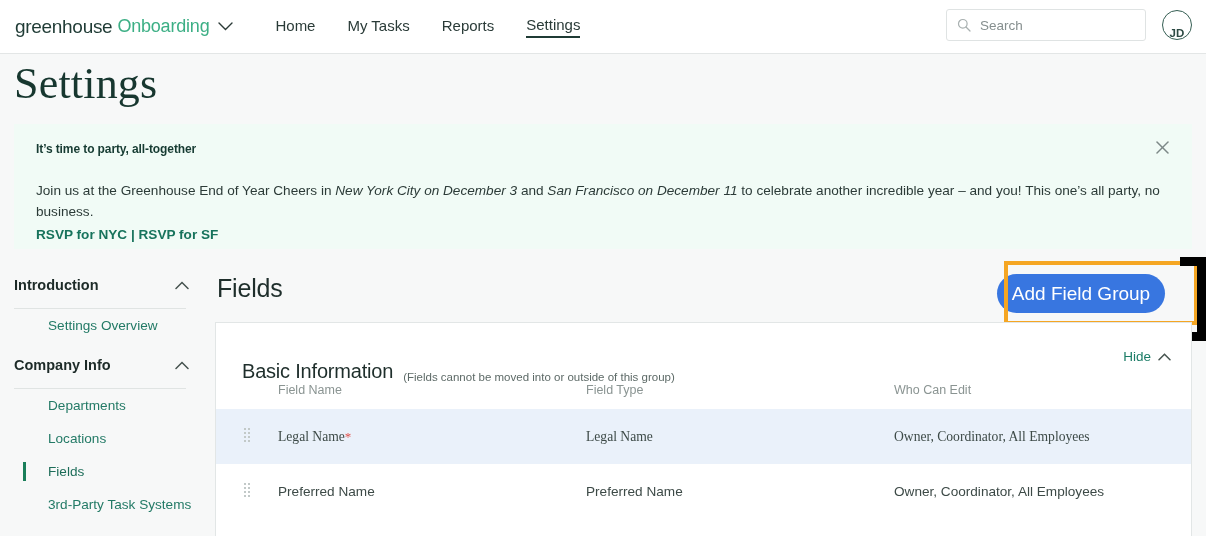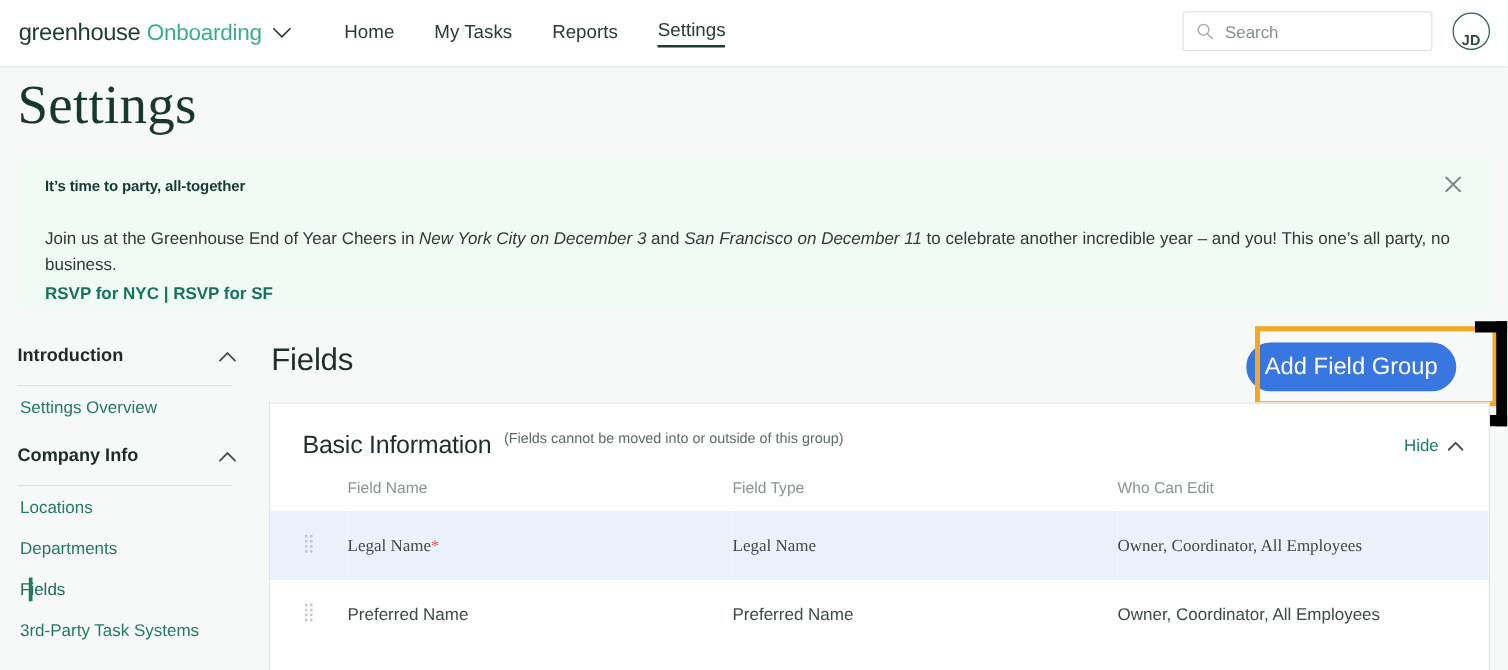--- a/index.html
+++ b/index.html
@@ -205,21 +205,21 @@
   .side-divider {
     height: 1px;
     background: #e0e4e3;
     margin: 8px 19px 0 14px;
   }
   .side-item {
     display: block;
     font-size: 13.6px;
     color: #237a66;
     text-decoration: none;
-    padding: 0 0 0 16px;
+    padding: 0 0 0 48px;
     height: 33px;
     line-height: 33px;
     position: relative;
     cursor: pointer;
   }
   .side-item.active { color: #1d6d59; }
   .side-item.active::before {
     content: "";
     position: absolute;
     left: 23px;
@@ -289,21 +289,21 @@
     background: #ffffff;
     border: 1px solid #e2e6e6;
     border-bottom: none;
     overflow: hidden;
   }
   .card-head {
     position: relative;
     height: 60px;
     padding: 22px 0 0 26px;
     display: flex;
-    align-items: flex-start;
+    align-items: flex-end;
     gap: 10px;
   }
   .card-title {
     font-size: 20px;
     color: #1e2e2b;
     letter-spacing: -0.2px;
   }
   .card-note {
     font-size: 11.5px;
     color: #5d6a67;
@@ -435,22 +435,22 @@
 
     <div class="side-group-head" style="margin-top:8px;gap:30px;">
       <span class="side-group-title">Company Info</span>
       <span class="side-chevron">
         <svg width="14" height="9" viewBox="0 0 14 9">
             <path d="M1 7.5L7 1.5l6 6" stroke="#45524f" stroke-width="1.5" fill="none" stroke-linecap="round"></path>
           </svg>
       </span>
     </div>
     <div class="side-divider"></div>
+    <a class="side-item" href="#">Departments</a>
     <a class="side-item" href="#">Locations</a>
-    <a class="side-item" href="#">Departments</a>
     <a class="side-item active" href="#">Fields</a>
     <a class="side-item" href="#">3rd-Party Task Systems</a>
   </div>
 
   <div class="content-heading">Fields</div>
 
   <button class="add-btn">Add Field Group</button>
   <div class="hl-box"></div>
   <div class="hl-bracket"></div>
 

